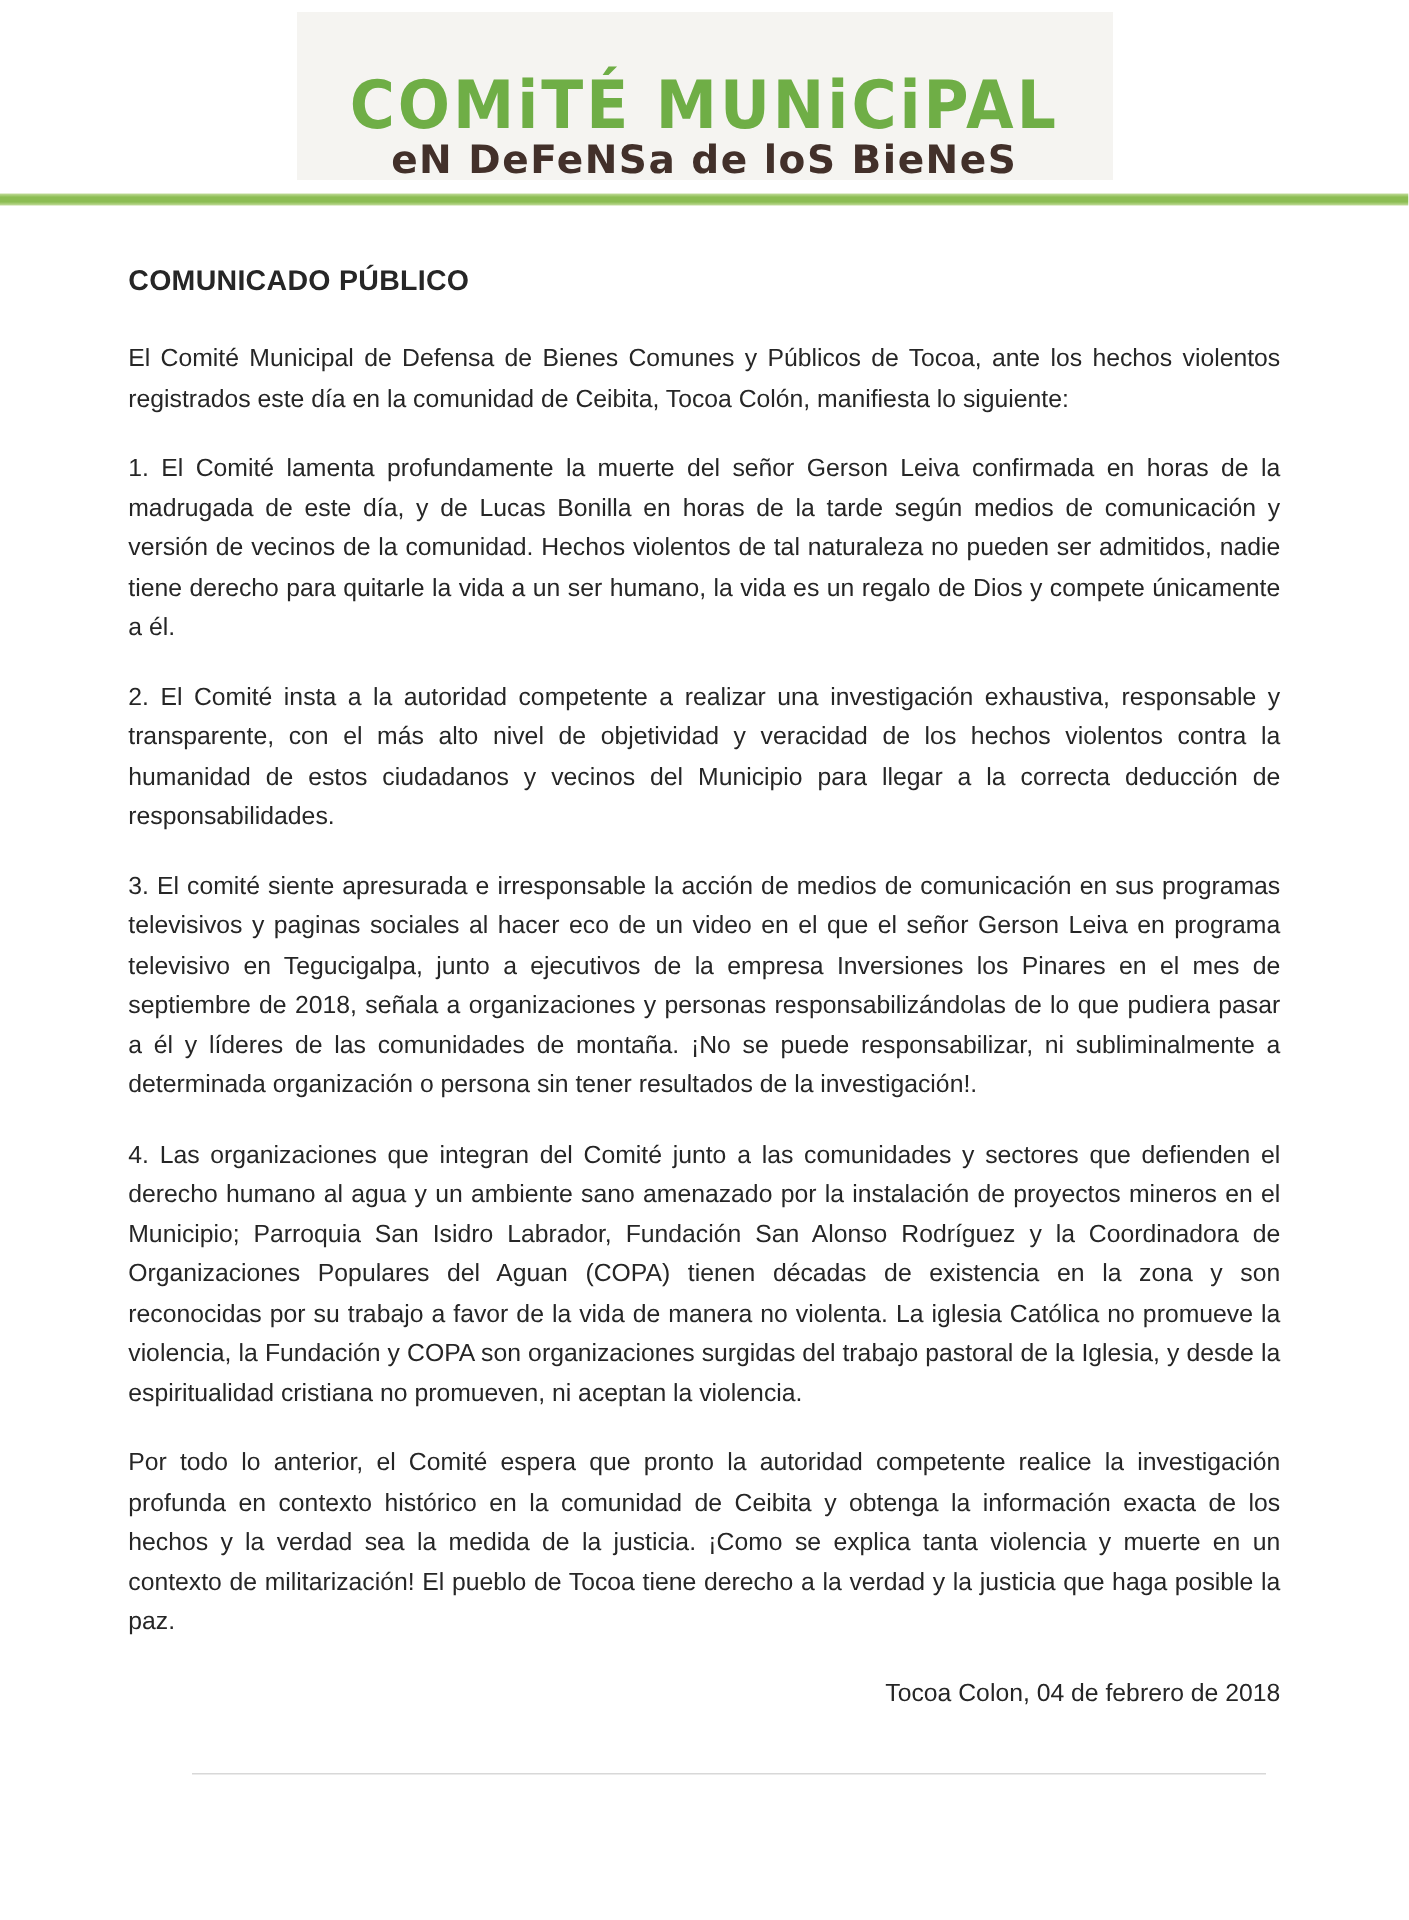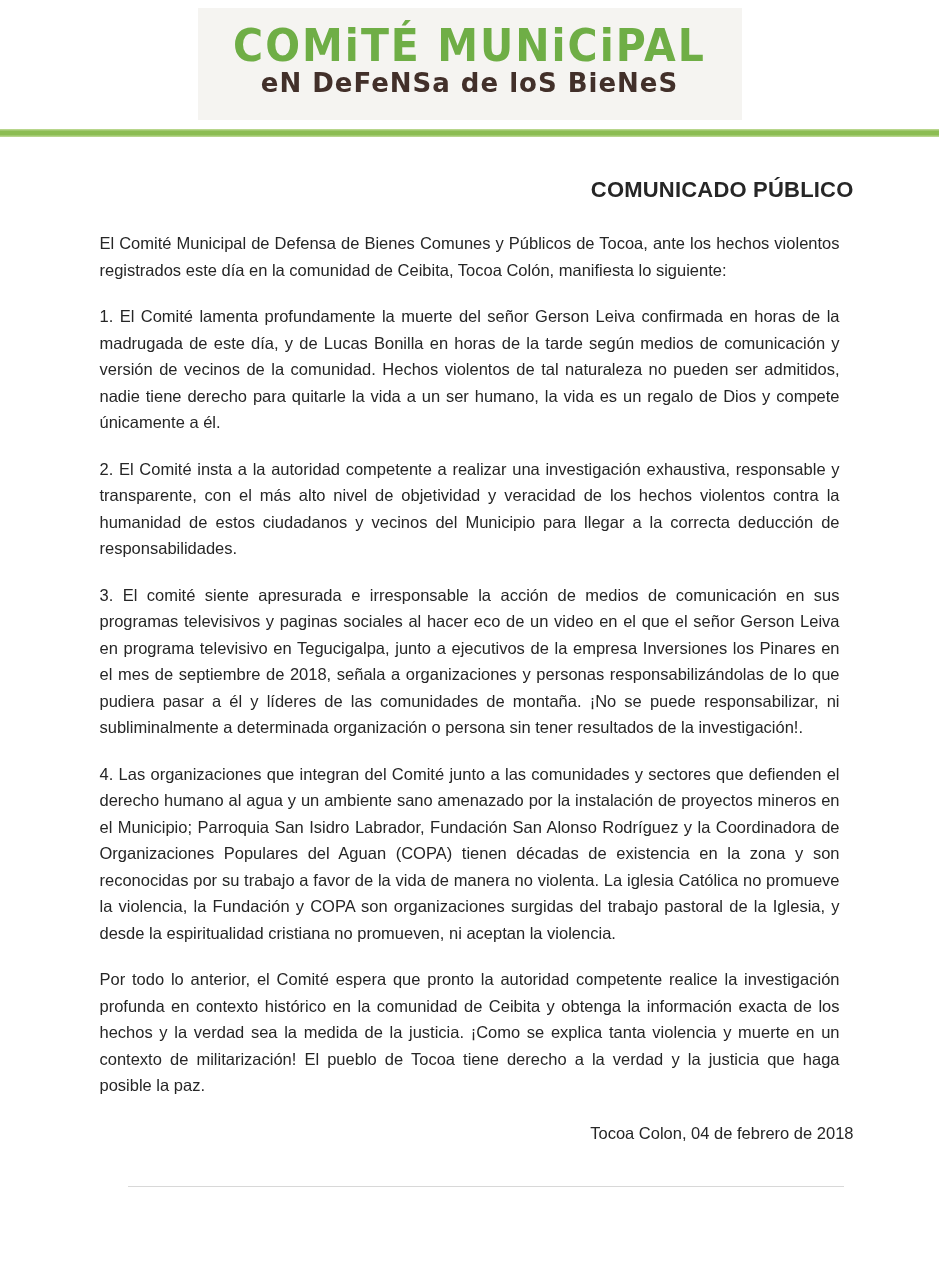--- a/index.html
+++ b/index.html
@@ -31,22 +31,22 @@
     display:flex;
     justify-content:center;
   }
   .logo-box{
     width:544px;
     height:112px;
     background:var(--logo-bg);
     display:flex;
     flex-direction:column;
     align-items:center;
-    justify-content:flex-start;
-    padding-top:18px;
+    justify-content:flex-end;
+    padding-top:0;
     font-family:"DejaVu Sans", sans-serif;
     font-weight:bold;
     line-height:1;
     white-space:nowrap;
   }
   .logo-line1{
     color:var(--logo-green);
     font-size:41px;
     letter-spacing:2px;
     transform:scaleY(1.08);
@@ -76,27 +76,27 @@
       var(--divider-green-light) 100%);
   }
 
   
   .content{
     width:768px;
     margin:0 auto;
   }
   .title{
     margin:40px 0 0 0;
-    text-align:right;
-    font-size:22px;
+    text-align:left;
+    font-size:19px;
     font-weight:bold;
     letter-spacing:0.2px;
   }
   .para{
-    margin:14px;
+    margin:0;
     margin-top:20px;
     font-size:16.5px;
     line-height:26.5px;
     text-align:justify;
     text-justify:inter-word;
   }
   .para:first-of-type{margin-top:27px;}
   .dateline{
     margin:21px 0 0 0;
     font-size:16.5px;

